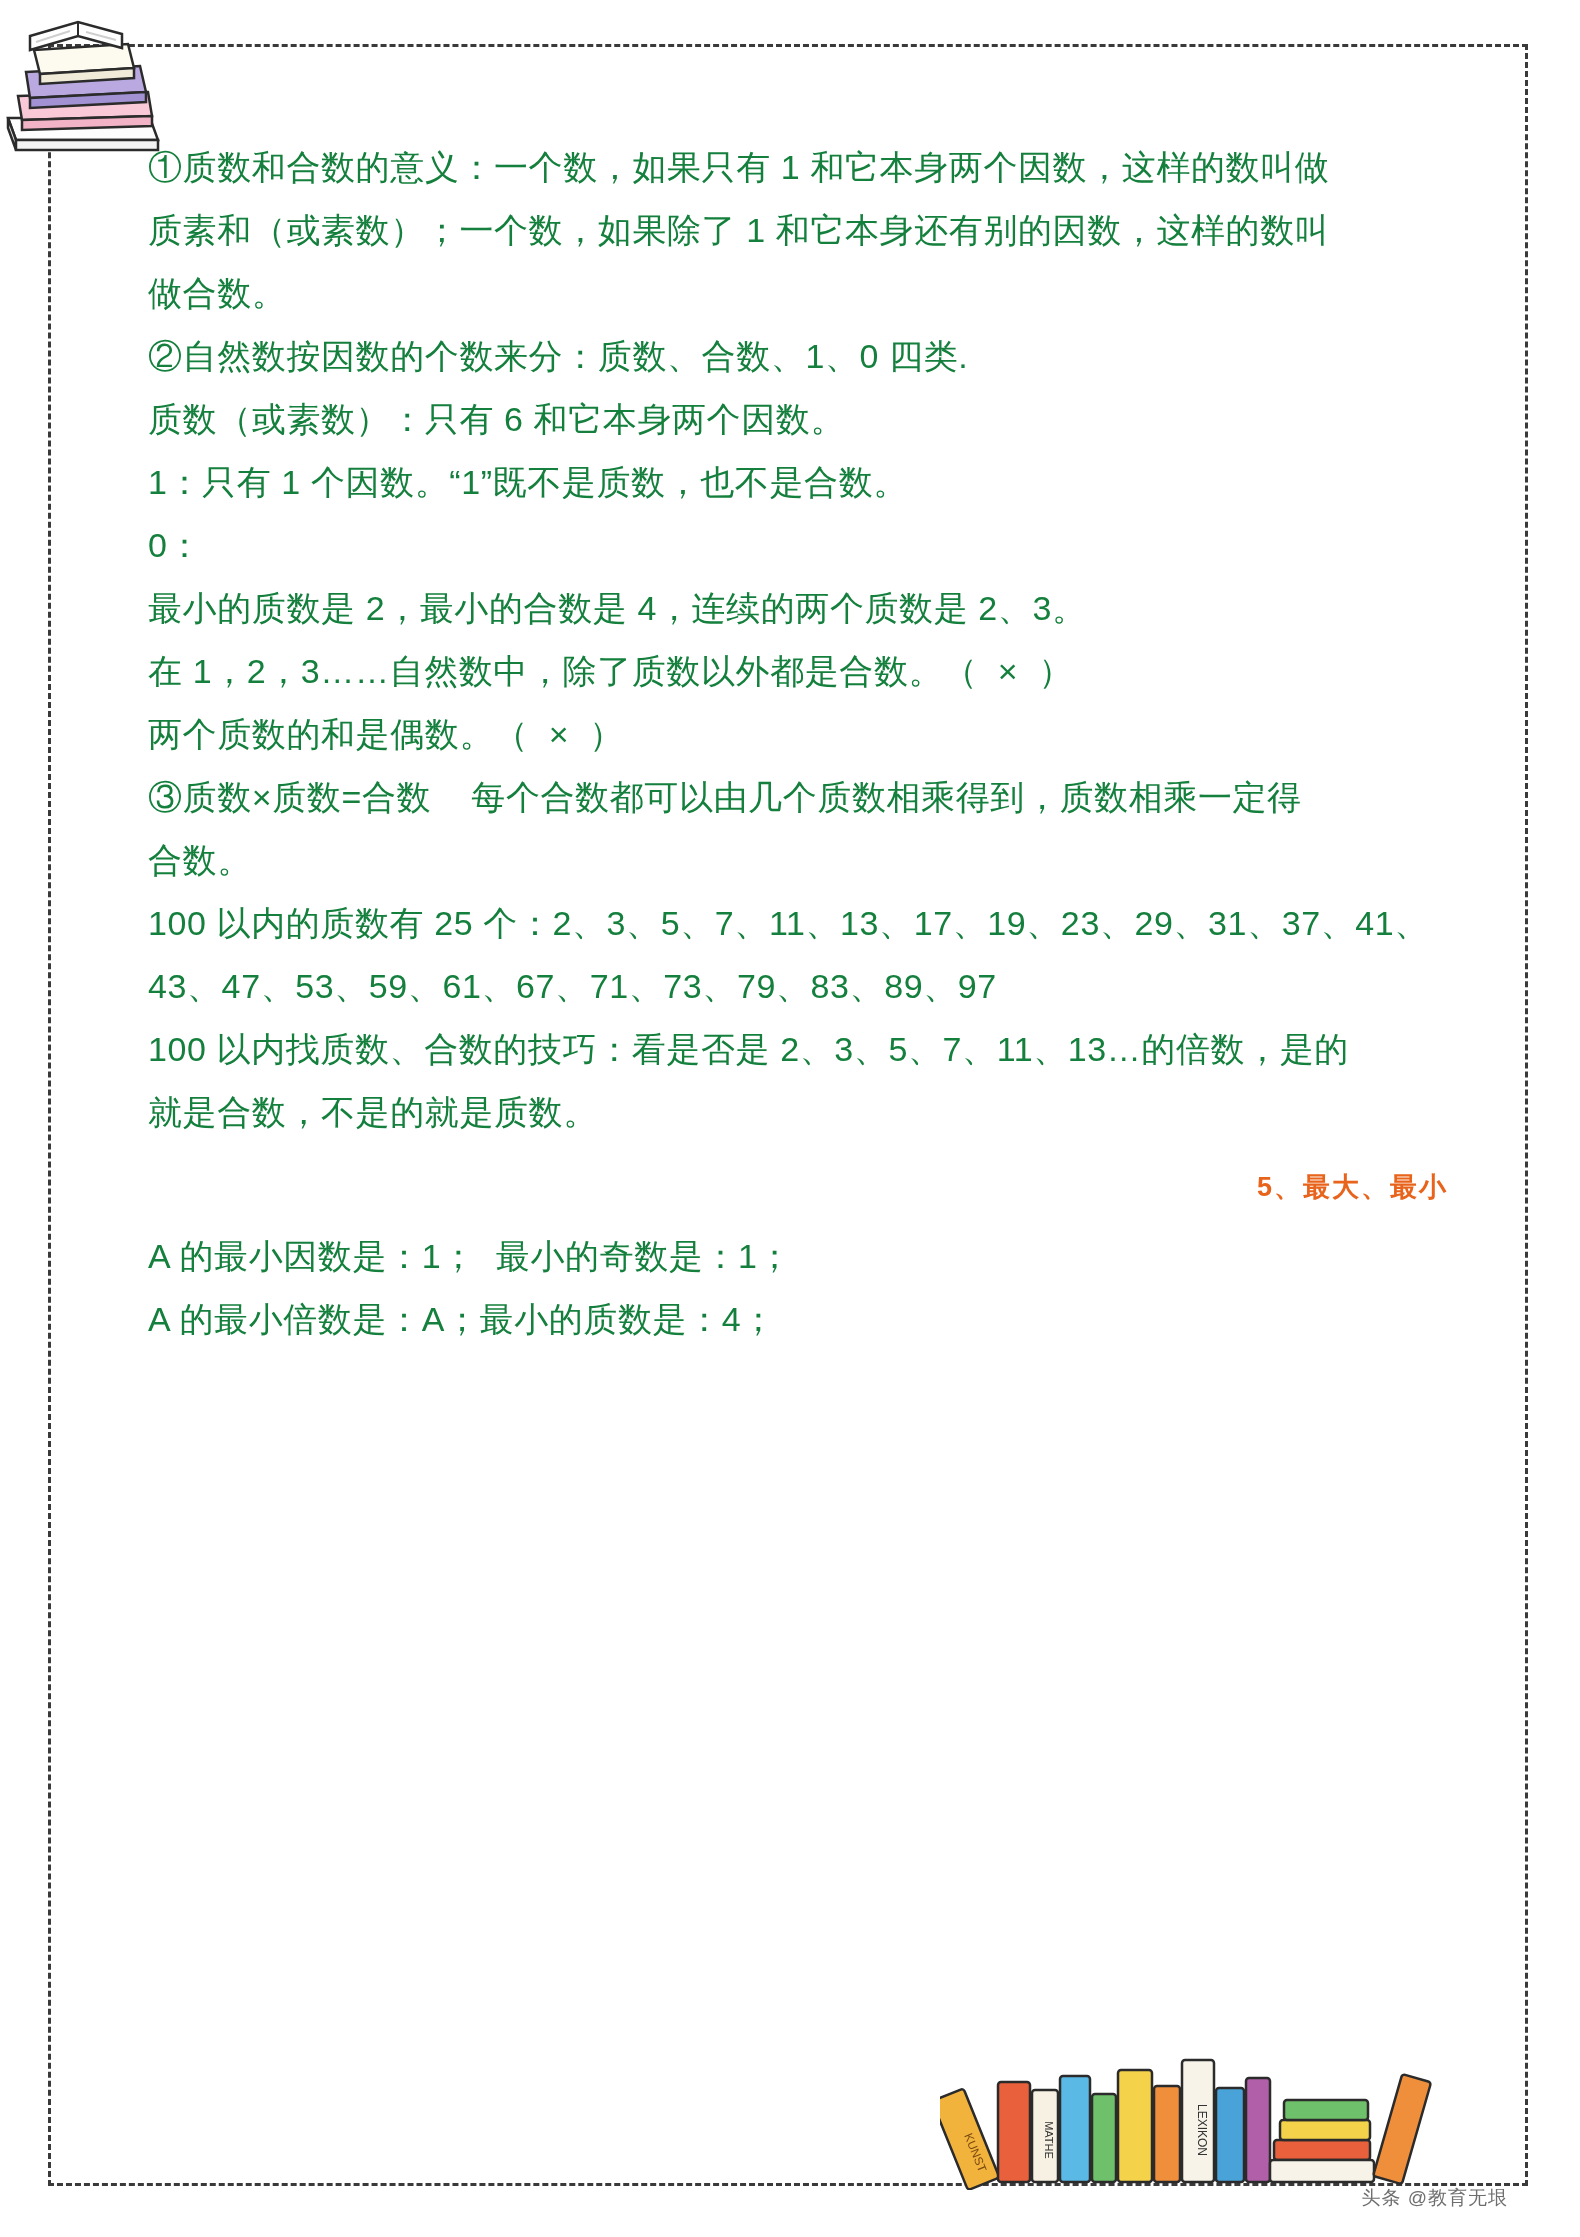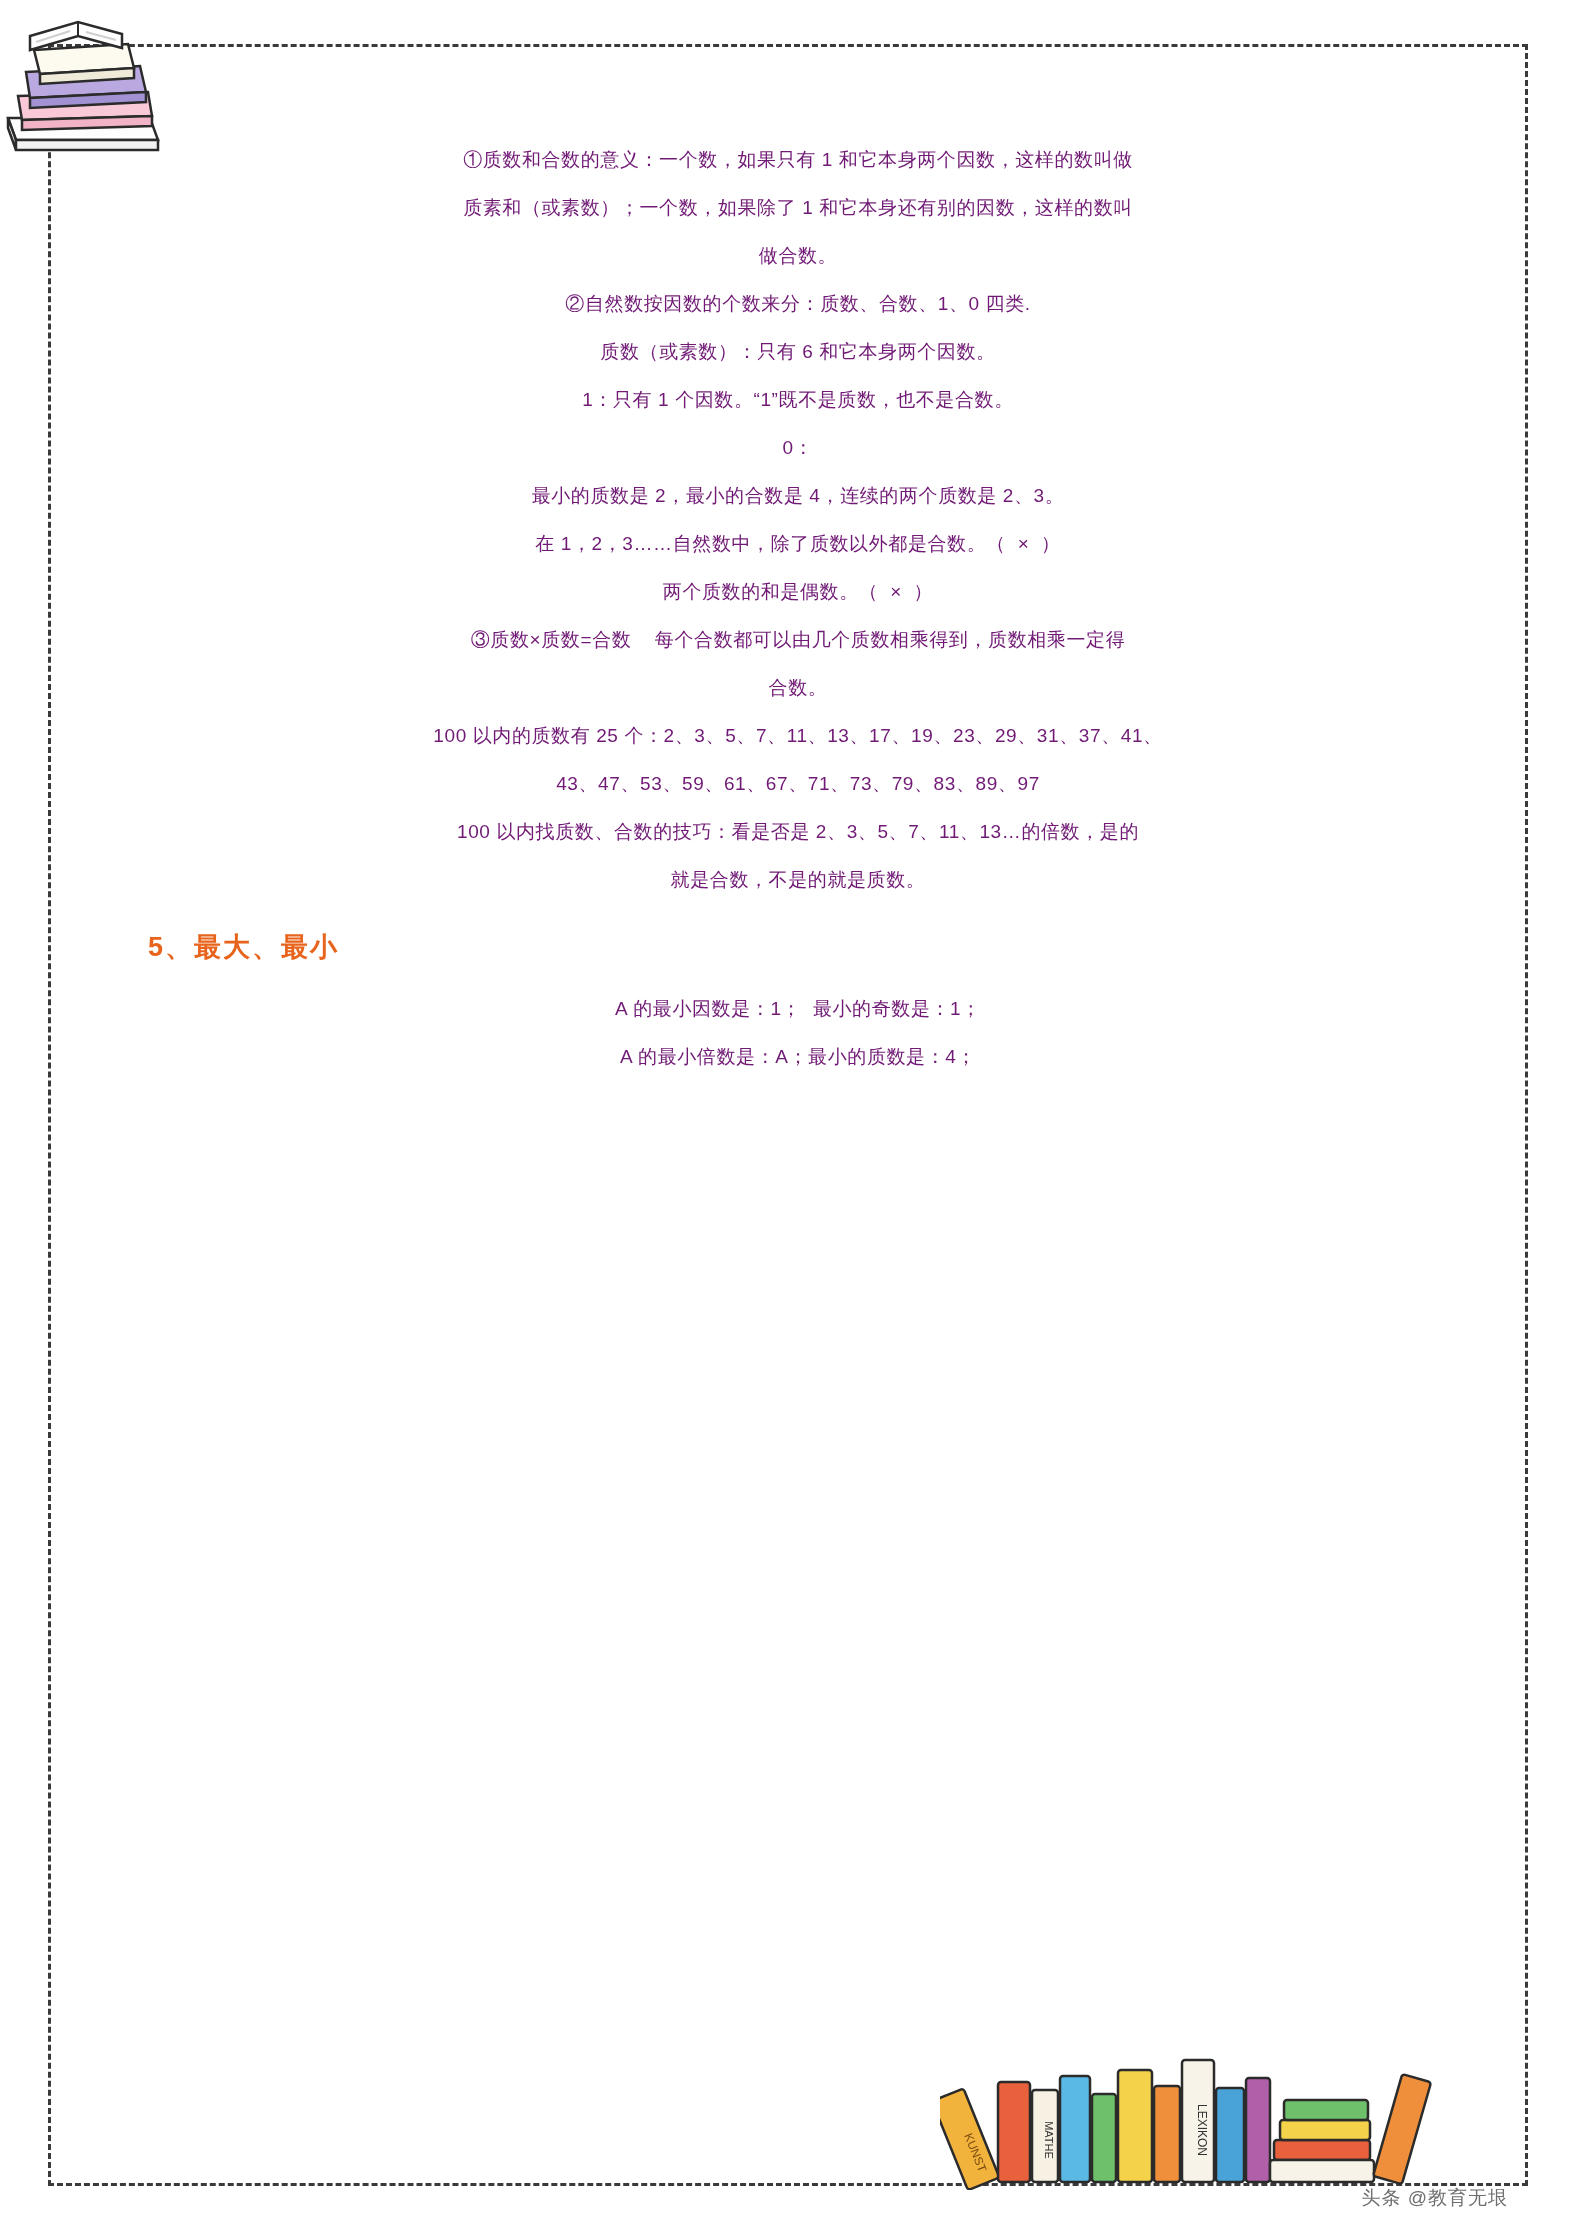--- a/index.html
+++ b/index.html
@@ -28,38 +28,38 @@
 
   
   #content {
     position: absolute;
     left: 148px;
     top: 150px;
     width: 1300px;
   }
 
   .line {
-    font-size: 19px;
+    font-size: 34px;
     line-height: 1.0;
-    color: #701a75;
+    color: #15803d;
     letter-spacing: 0.6px;
     margin-bottom: 29px;
     font-family: "Liberation Sans", sans-serif;
     white-space: pre-wrap;
-    text-align: center;
   }
 
   .heading {
     font-size: 27px;
     font-weight: bold;
     color: #e8641c;
     letter-spacing: 2px;
     margin-top: 40px;
     margin-bottom: 34px;
     font-family: "Liberation Sans", sans-serif;
+    text-align: right;
   }
 
   
   #books-top {
     position: absolute;
     left: 0px;
     top: 0px;
     width: 230px;
     height: 160px;
   }

